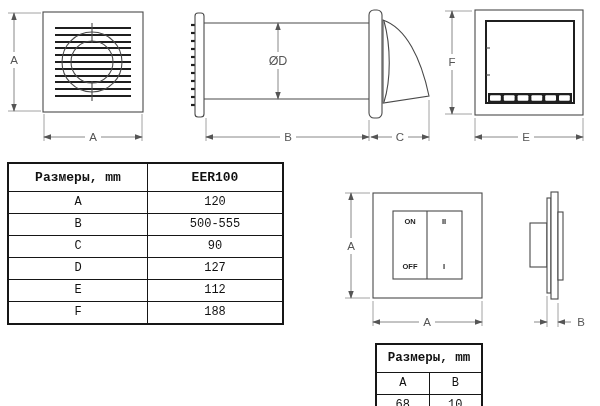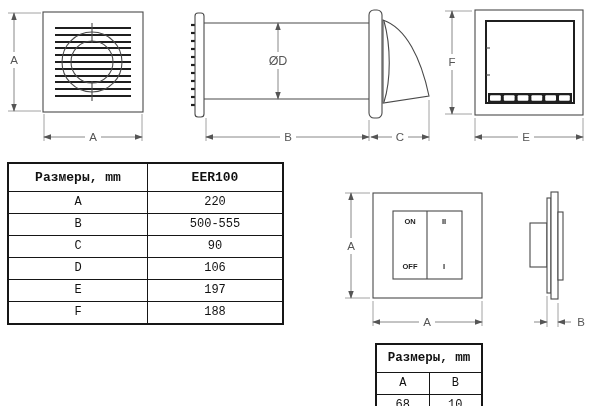--- a/index.html
+++ b/index.html
@@ -193,37 +193,37 @@
   <table class="t1">
     <thead>
       <tr>
         <th class="c1">Размеры, mm</th>
         <th>EER100</th>
       </tr>
     </thead>
     <tbody>
       <tr>
         <td>A</td>
-        <td>220</td>
+        <td>120</td>
       </tr>
       <tr>
         <td>B</td>
         <td>500-555</td>
       </tr>
       <tr>
         <td>C</td>
         <td>90</td>
       </tr>
       <tr>
         <td>D</td>
-        <td>106</td>
+        <td>127</td>
       </tr>
       <tr>
         <td>E</td>
-        <td>197</td>
+        <td>112</td>
       </tr>
       <tr>
         <td>F</td>
         <td>188</td>
       </tr>
     </tbody>
   </table>
 
   <table class="t2">
     <thead>

